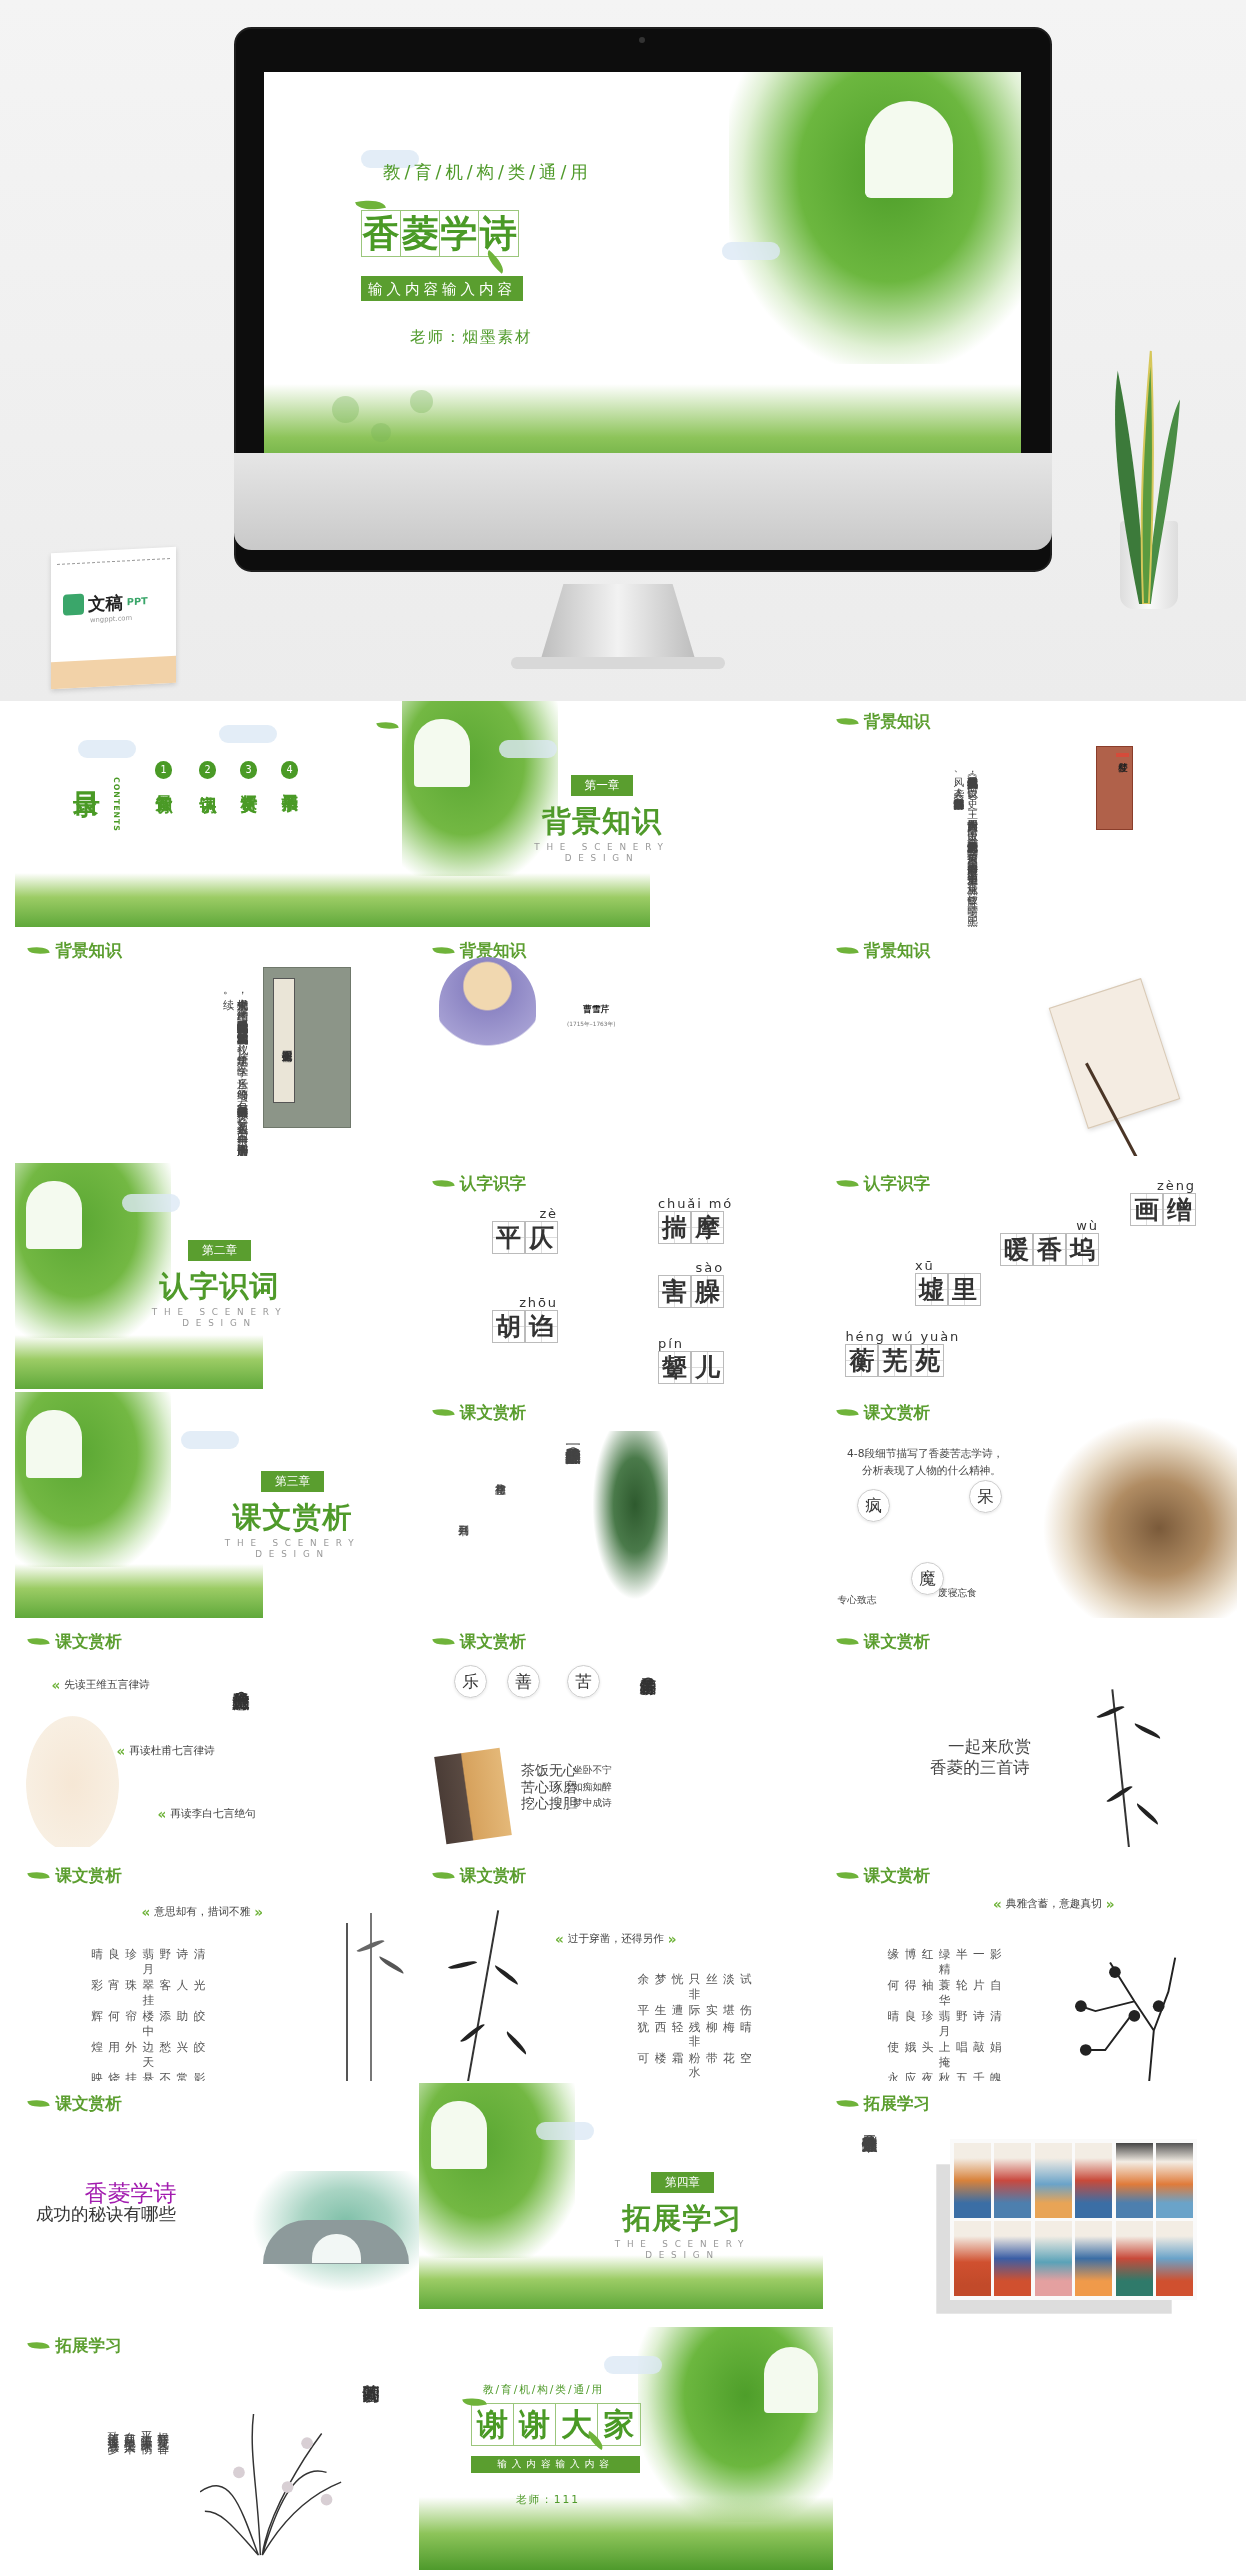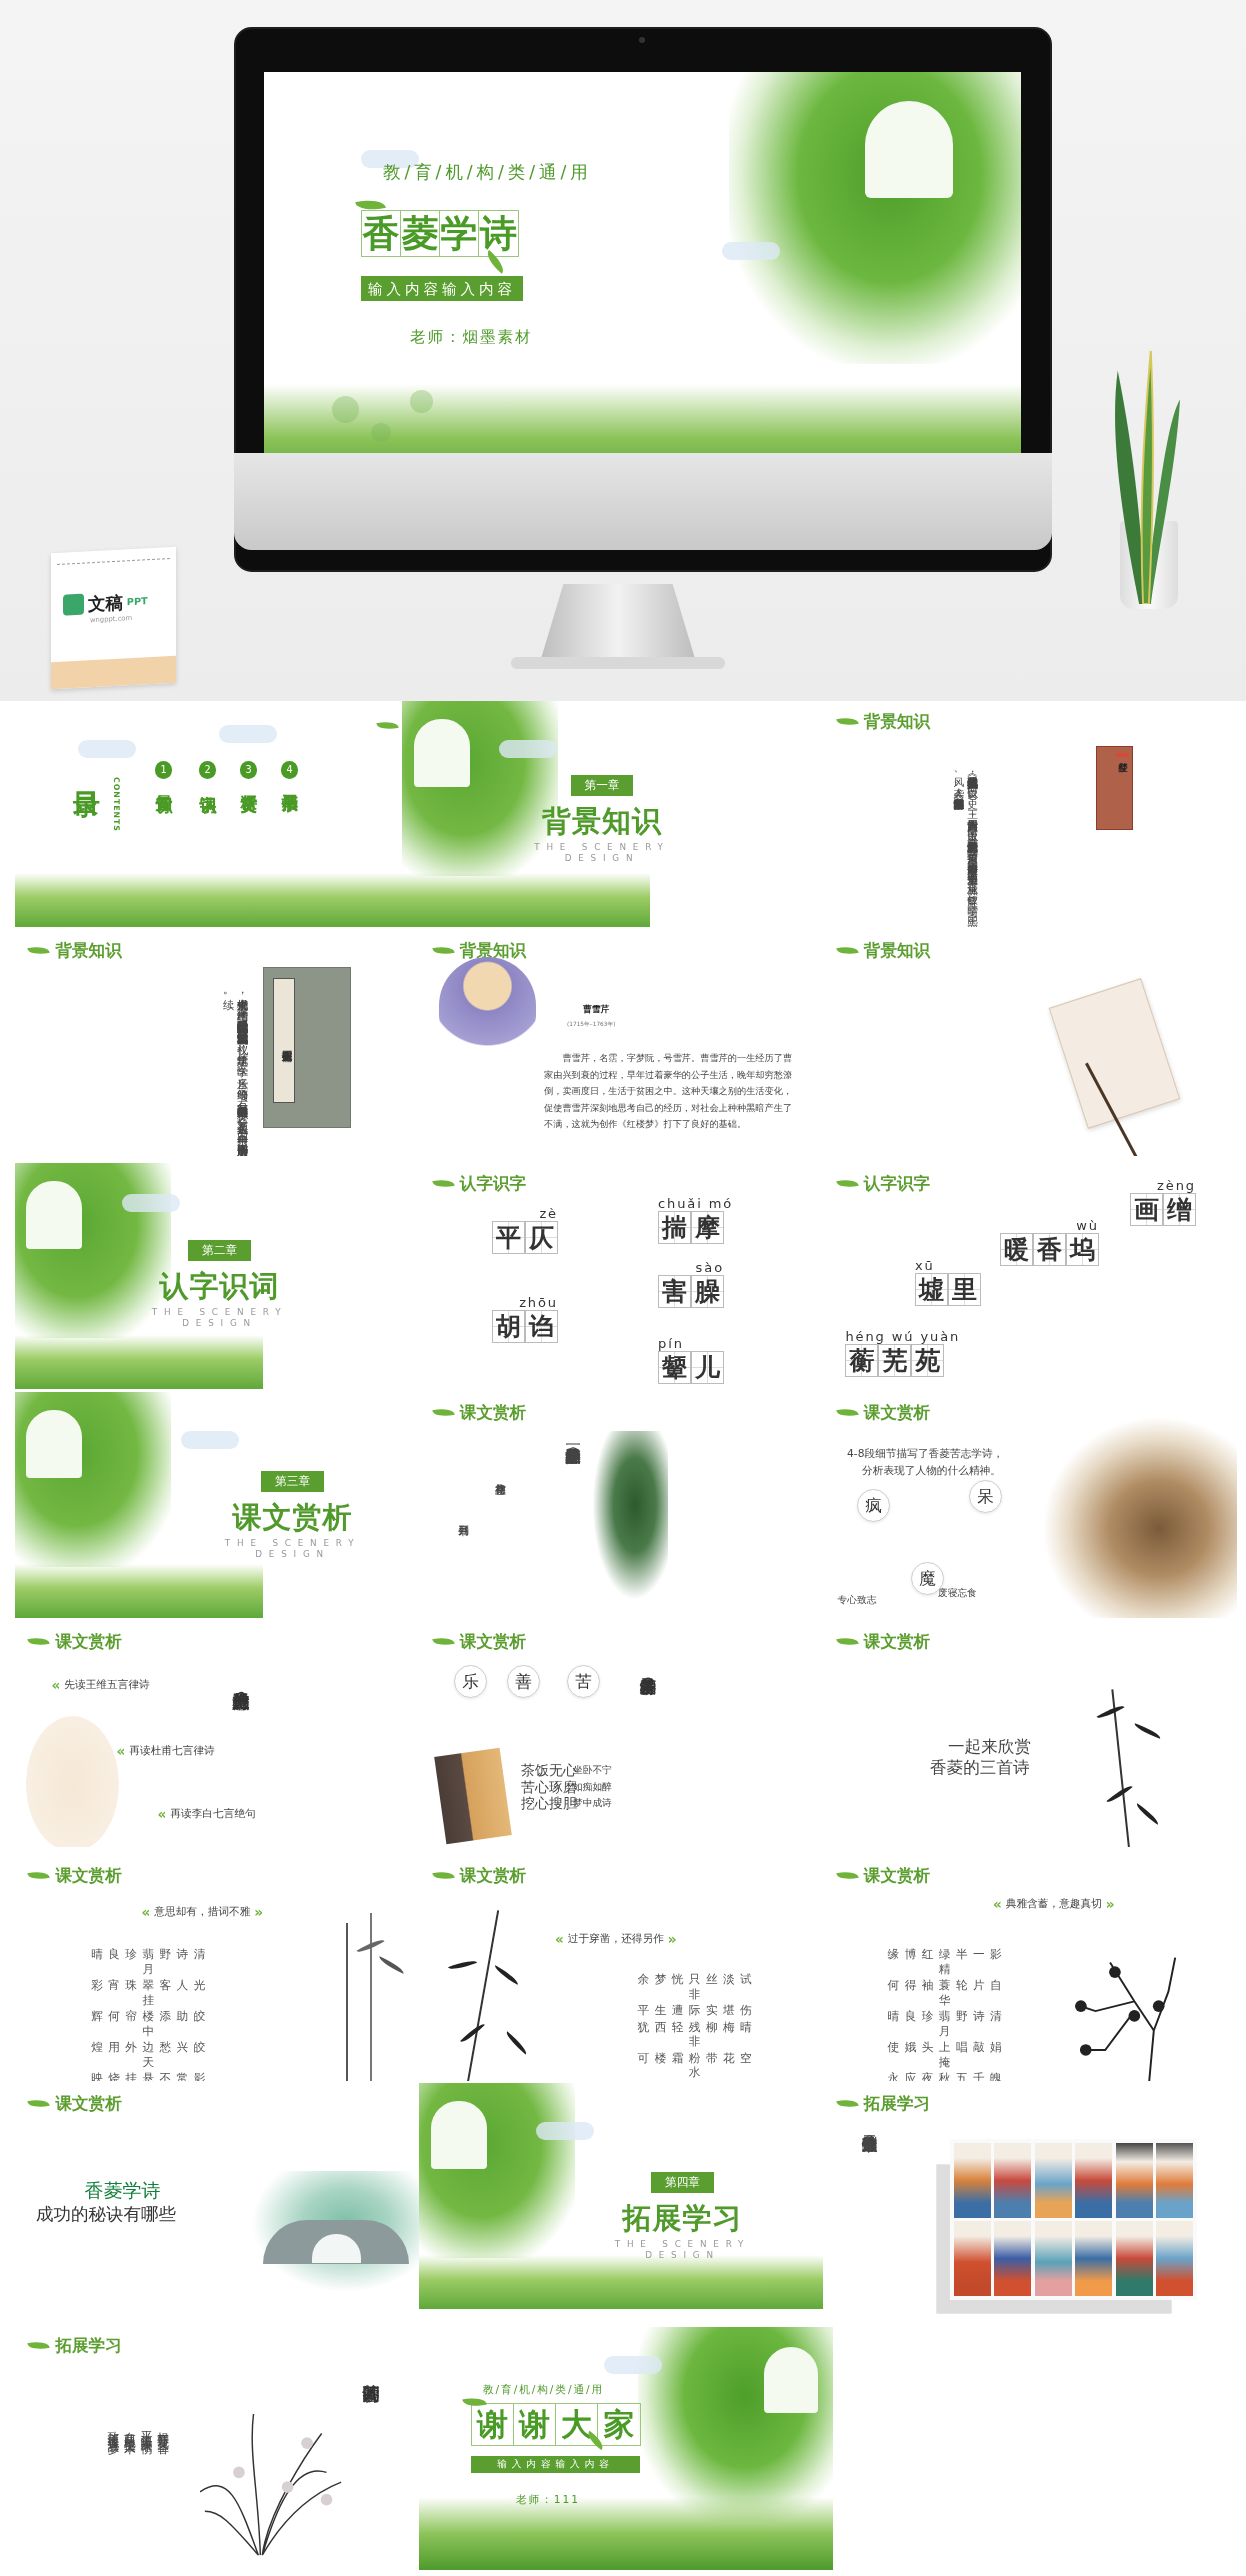--- a/index.html
+++ b/index.html
@@ -155,21 +155,20 @@
 </div>
 
 <div class="slide" style="left:419px;top:930px">
   <div class="sec-head">
       <span class="leaf"></span>
       <span>背景知识</span>
     </div>
   <div style="position:absolute;left:19.5px;top:27px;width:97px;height:97px;border-radius:50% 50% 40% 40%;background:radial-gradient(circle at 50% 30%,#f1d8b0 0%,#f1d8b0 28%,#8d86c4 30%,#a59fd3 70%,rgba(255,255,255,0) 72%)"></div>
   <div style="position:absolute;left:164px;top:74px;font-size:8.8px;font-weight:bold;color:#222">曹雪芹</div>
   <div style="position:absolute;left:148px;top:90px;font-size:5.8px;color:#777">(1715年–1763年)</div>
-  <div style="position:absolute;left:125px;top:120px;width:255px;font-size:9.2px;line-height:16.6px;color:#444;text-indent:2em">曹雪芹，名霑，字梦阮，号雪芹。曹雪芹的一生经历了曹家由兴到衰的过程，早年过着豪华的公子生活，晚年却穷愁潦倒，卖画度日，生活于贫困之中。这种天壤之别的生活变化，促使曹雪芹深刻地思考自己的经历，对社会上种种黑暗产生了不满，这就为创作《红楼梦》打下了良好的基础。</div>
 </div>
 
 <div class="slide" style="left:823px;top:930px">
   <div class="sec-head">
       <span class="leaf"></span>
       <span>背景知识</span>
     </div>
   <div style="position:absolute;left:243px;top:60px;width:97px;height:127px;background:#f4ece2;border:1px solid #d8c9b5;transform:rotate(-18deg);box-shadow:0 1.9px 4.9px rgba(0,0,0,.15)"></div>
   <div style="position:absolute;left:287px;top:127px;width:2.9px;height:107px;background:#4a3526;transform:rotate(-28deg)"></div>
 </div>
@@ -444,21 +443,21 @@
       <circle cx="20" cy="110" r="6" fill="#222"></circle>
       <circle cx="95" cy="65" r="6" fill="#222"></circle>
   </svg>
 </div>
 
 <div class="slide" style="left:14.6px;top:2083px">
   <div class="sec-head">
       <span class="leaf"></span>
       <span>课文赏析</span>
     </div>
-  <div style="position:absolute;left:70px;top:95px;font-size:19px;color:#15803d">香菱学诗</div>
+  <div style="position:absolute;left:70px;top:95px;font-size:23px;color:#a21caf">香菱学诗</div>
   <div style="position:absolute;left:21.4px;top:119px;font-size:17.5px;color:#333">成功的秘诀有哪些</div>
   <div style="position:absolute;left:229px;top:88px;width:185px;height:127px;background:radial-gradient(ellipse at 55% 40%,#7fbfa8 0%,#a8d4c3 30%,rgba(255,255,255,0) 65%)">
     <div style="position:absolute;left:19.5px;top:49px;width:146px;height:44px;background:#8d9a9b;border-radius:68px 68px 0 0"></div>
     <div style="position:absolute;left:68px;top:63px;width:49px;height:29px;background:#f2f7f5;border-radius:24px 24px 0 0"></div>
   </div>
 </div>
 
 <div class="slide" style="left:419px;top:2083px">
   <div class="tree">
       <div class="win"></div>

